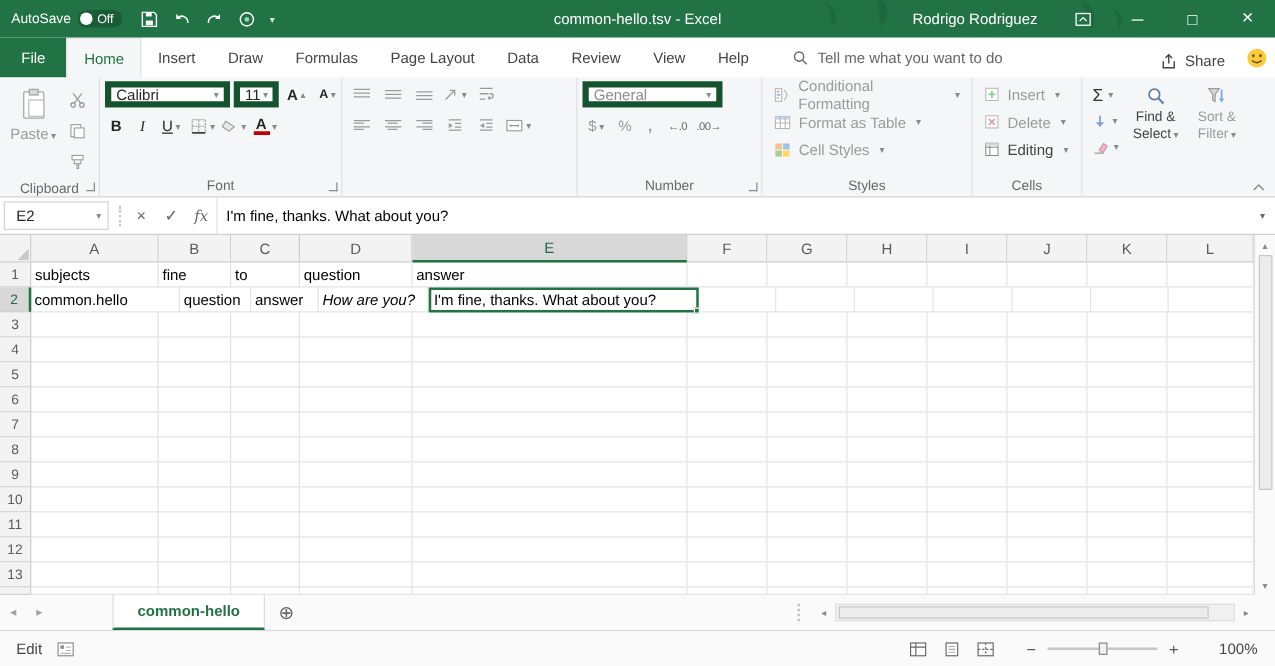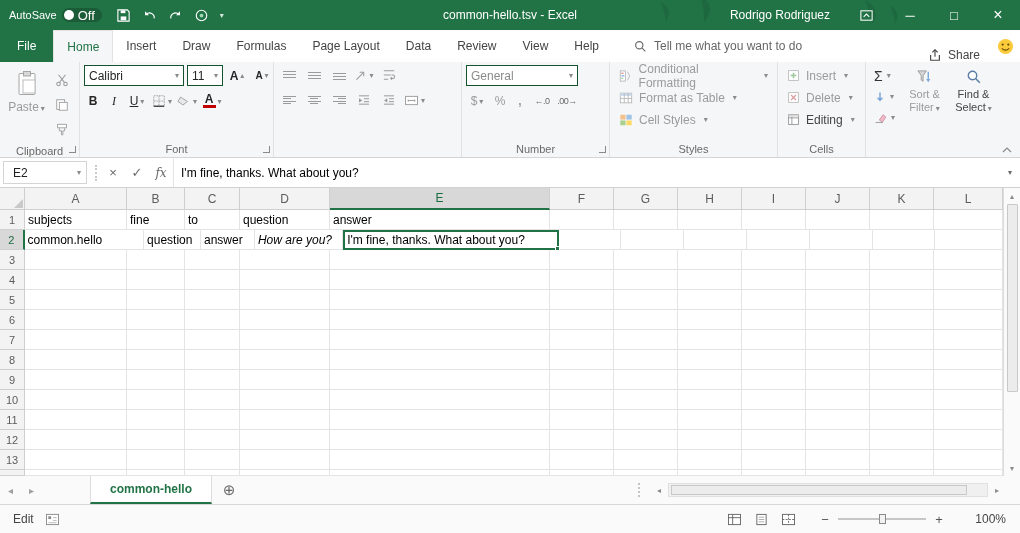--- a/index.html
+++ b/index.html
@@ -4,51 +4,51 @@
 <style>
   * { box-sizing: border-box; margin: 0; padding: 0; }
   body { font-family: "Liberation Sans", sans-serif; background:#ddd; }
   .app { width:1020px; height:533px; background:#fff; position:relative; overflow:hidden;
          font-size:12px; color:#444; }
 
   
   .titlebar { height:30px; background:#217346; color:#fff; display:flex; align-items:center; position:relative; }
   .tb-deco { position:absolute; right:120px; top:0; height:30px; opacity:.45; pointer-events:none; }
   .autosave { display:flex; align-items:center; gap:5px; padding:0 9px; font-size:11px; z-index:2; }
-  .as-pill { background:#1a5c38; border-radius:8px; height:14px; display:flex; align-items:center; gap:4px; padding:2px 7px 2px 2px; font-size:13px; }
+  .as-pill { background:#1a5c38; border-radius:8px; height:14px; display:flex; align-items:center; gap:4px; padding:2px 7px 2px 2px; font-size:10px; }
   .as-knob { width:10px; height:10px; border-radius:50%; background:#fff; }
   .qatbtn { width:26px; height:30px; display:flex; align-items:center; justify-content:center; z-index:2; }
   .qat-dd { width:14px; font-size:8px; color:#d6e6dc; display:flex; align-items:center; justify-content:center; z-index:2;}
   .tb-title { position:absolute; left:0; right:0; top:0; height:30px; display:flex; align-items:center; justify-content:center; font-size:12px; pointer-events:none; z-index:1;}
   .tb-right { margin-left:auto; display:flex; align-items:center; height:100%; z-index:2; }
   .tb-user { font-size:12px; margin-right:14px; }
   .winbtn { width:44px; height:30px; display:flex; align-items:center; justify-content:center; font-size:13px; }
 
   
   .tabrow { height:32px; background:#fff; display:flex; align-items:stretch; }
   .rtab { padding:0 13px; display:flex; align-items:center; font-size:12px; color:#444; cursor:default; }
   .rtab.file { background:#217346; color:#fff; padding:0 17px; }
   .rtab.active { background:#f5f6f7; color:#217346; border:1px solid #e2e2e2; border-bottom:none; }
   .tellme { display:flex; align-items:center; gap:7px; color:#666; margin-left:22px; font-size:12px; }
-  .sharebtn { display:flex; align-items:flex-end; gap:6px; margin-left:auto; padding:0 10px; color:#444;margin-top:12px; }
+  .sharebtn { display:flex; align-items:flex-start; gap:6px; margin-left:auto; padding:0 10px; color:#444;margin-top:12px; }
   .smiley { width:30px; display:flex; align-items:center; justify-content:center; }
 
   
   .ribbon { height:96px; background:#f5f6f7; border-bottom:1px solid #d5d5d5; display:flex; position:relative; }
   .rgroup { display:flex; flex-direction:column; border-right:1px solid #e1e1e1; }
   .rgroup-content { flex:1; display:flex; align-items:flex-start; padding:3px 4px 0; }
   .rgroup-content.col { flex-direction:column; gap:5px; }
   .rgroup-label { height:17px; display:flex; align-items:center; justify-content:center; color:#696969; font-size:11px; position:relative; }
   .launcher { position:absolute; right:3px; bottom:4px; width:7px; height:7px; border-right:1px solid #8a8a8a; border-bottom:1px solid #8a8a8a; }
   .dd { font-size:8px; color:#8a8a8a; margin-left:2px; }
   .bigbtn { display:flex; flex-direction:column; align-items:center; justify-content:flex-start; gap:4px; width:46px; padding-top:5px; color:#9b9b9b; }
   .smallcol { display:flex; flex-direction:column; gap:5px; padding:5px 2px; }
   .sbtn { min-width:22px; height:20px; display:flex; align-items:center; justify-content:center; border:1px solid transparent; }
   .frow { display:flex; align-items:center; gap:3px; }
-  .combo { background:#fff; border:1px solid #14532d; height:21px; display:flex; align-items:center; justify-content:space-between; padding:0 4px; font-size:12px; color:#262626; }
+  .combo { background:#fff; border:5px solid #14532d; height:21px; display:flex; align-items:center; justify-content:space-between; padding:0 4px; font-size:12px; color:#262626; }
   .fontname { width:100px; } .fontsize { width:36px; }
   .numfmt { width:112px; color:#8a8a8a; }
   .bld { font-weight:bold; color:#262626; } .itl { font-style:italic; font-family:"Liberation Serif",serif; color:#262626; }
   .und { text-decoration:underline; color:#262626; }
   .a-letter { font-weight:bold; color:#262626; line-height:10px; }
   .redbar { width:13px; height:3px; background:#c00000; margin-top:1px; }
   .ylwbar { width:13px; height:3px; background:#f2c24f; margin-top:1px; }
   .lns { display:flex; flex-direction:column; justify-content:space-between; width:13px; height:9px; }
   .lns i { display:block; height:1px; background:#9b9b9b; width:13px; }
   .a-left i:nth-child(even) { width:8px; }
@@ -527,34 +527,34 @@
             <span class="dd">▾</span>
           </div>
           <div class="esml">
             <svg width="13" height="12" viewBox="0 0 16 14">
                 <path d="M6.5 9.5L11 3l3.5 2.8L10.5 12z" fill="#f2b8c6" stroke="#c98ea0"></path>
                 <path d="M2 12.5h9" stroke="#9b9b9b" stroke-width="1.2"></path>
               </svg>
             <span class="dd">▾</span>
           </div>
         </div>
+        <div class="ebig">
+          <svg width="16" height="16" viewBox="0 0 16 16">
+              <circle cx="6.5" cy="6.5" r="4.2" fill="#fff" stroke="#5b7da5" stroke-width="1.4"></circle>
+              <path d="M9.8 9.8l4 4" stroke="#5b7da5" stroke-width="1.6"></path>
+            </svg>
+          <span><span>Find &amp; Select</span><span class="dd">▾</span></span>
+        </div>
         <div class="ebig gray">
           <svg width="17" height="16" viewBox="0 0 18 17">
               <path d="M2 2h9l-3.5 5v6l-2-1.2V7z" fill="#d6d6d6" stroke="#9b9b9b"></path>
               <path d="M13 3v9" stroke="#7da7d9" stroke-width="1.5"></path>
               <path d="M10.8 10.5L13 14l2.2-3.5z" fill="#7da7d9"></path>
             </svg>
           <span><span>Sort &amp; Filter</span><span class="dd">▾</span></span>
-        </div>
-        <div class="ebig">
-          <svg width="16" height="16" viewBox="0 0 16 16">
-              <circle cx="6.5" cy="6.5" r="4.2" fill="#fff" stroke="#5b7da5" stroke-width="1.4"></circle>
-              <path d="M9.8 9.8l4 4" stroke="#5b7da5" stroke-width="1.6"></path>
-            </svg>
-          <span><span>Find &amp; Select</span><span class="dd">▾</span></span>
         </div>
       </div>
     </div>
 
     <div class="collapse-ribbon">
       <svg width="10" height="8" viewBox="0 0 10 8">
           <path d="M1 6l4-4 4 4" fill="none" stroke="#8a8a8a" stroke-width="1.2"></path>
         </svg>
     </div>
   </div>

